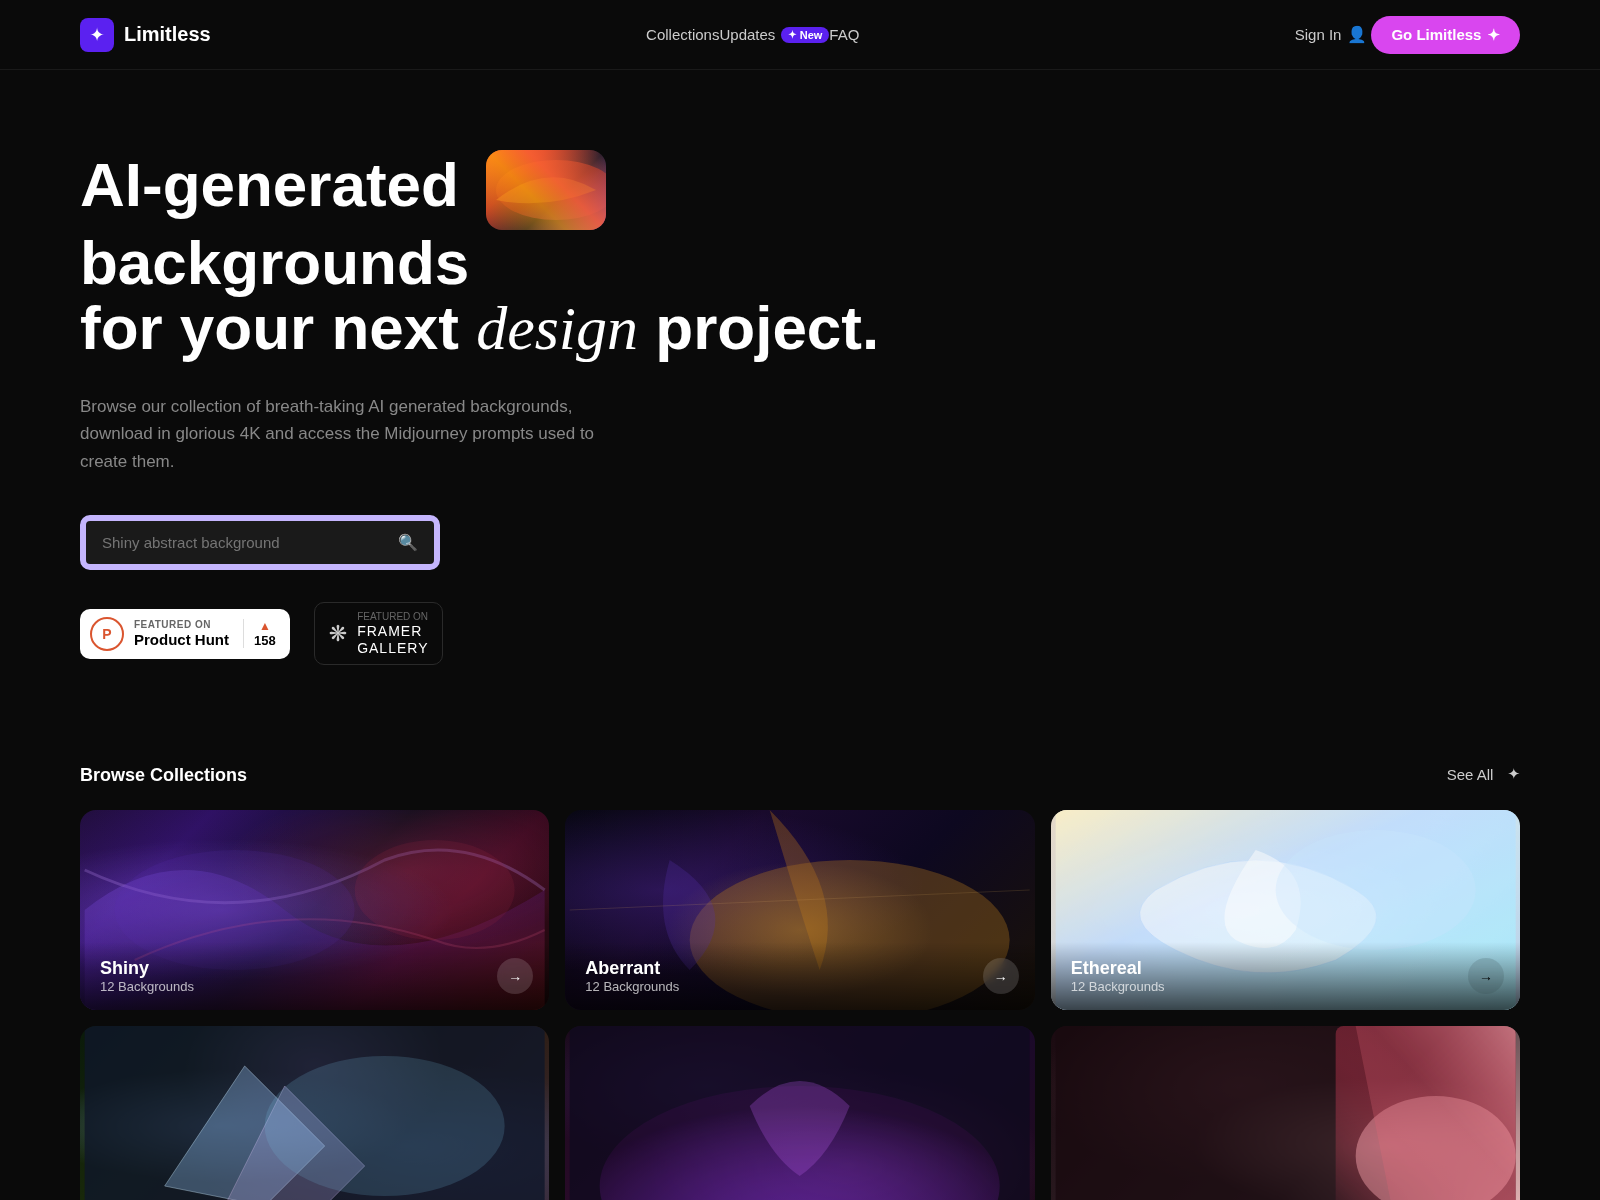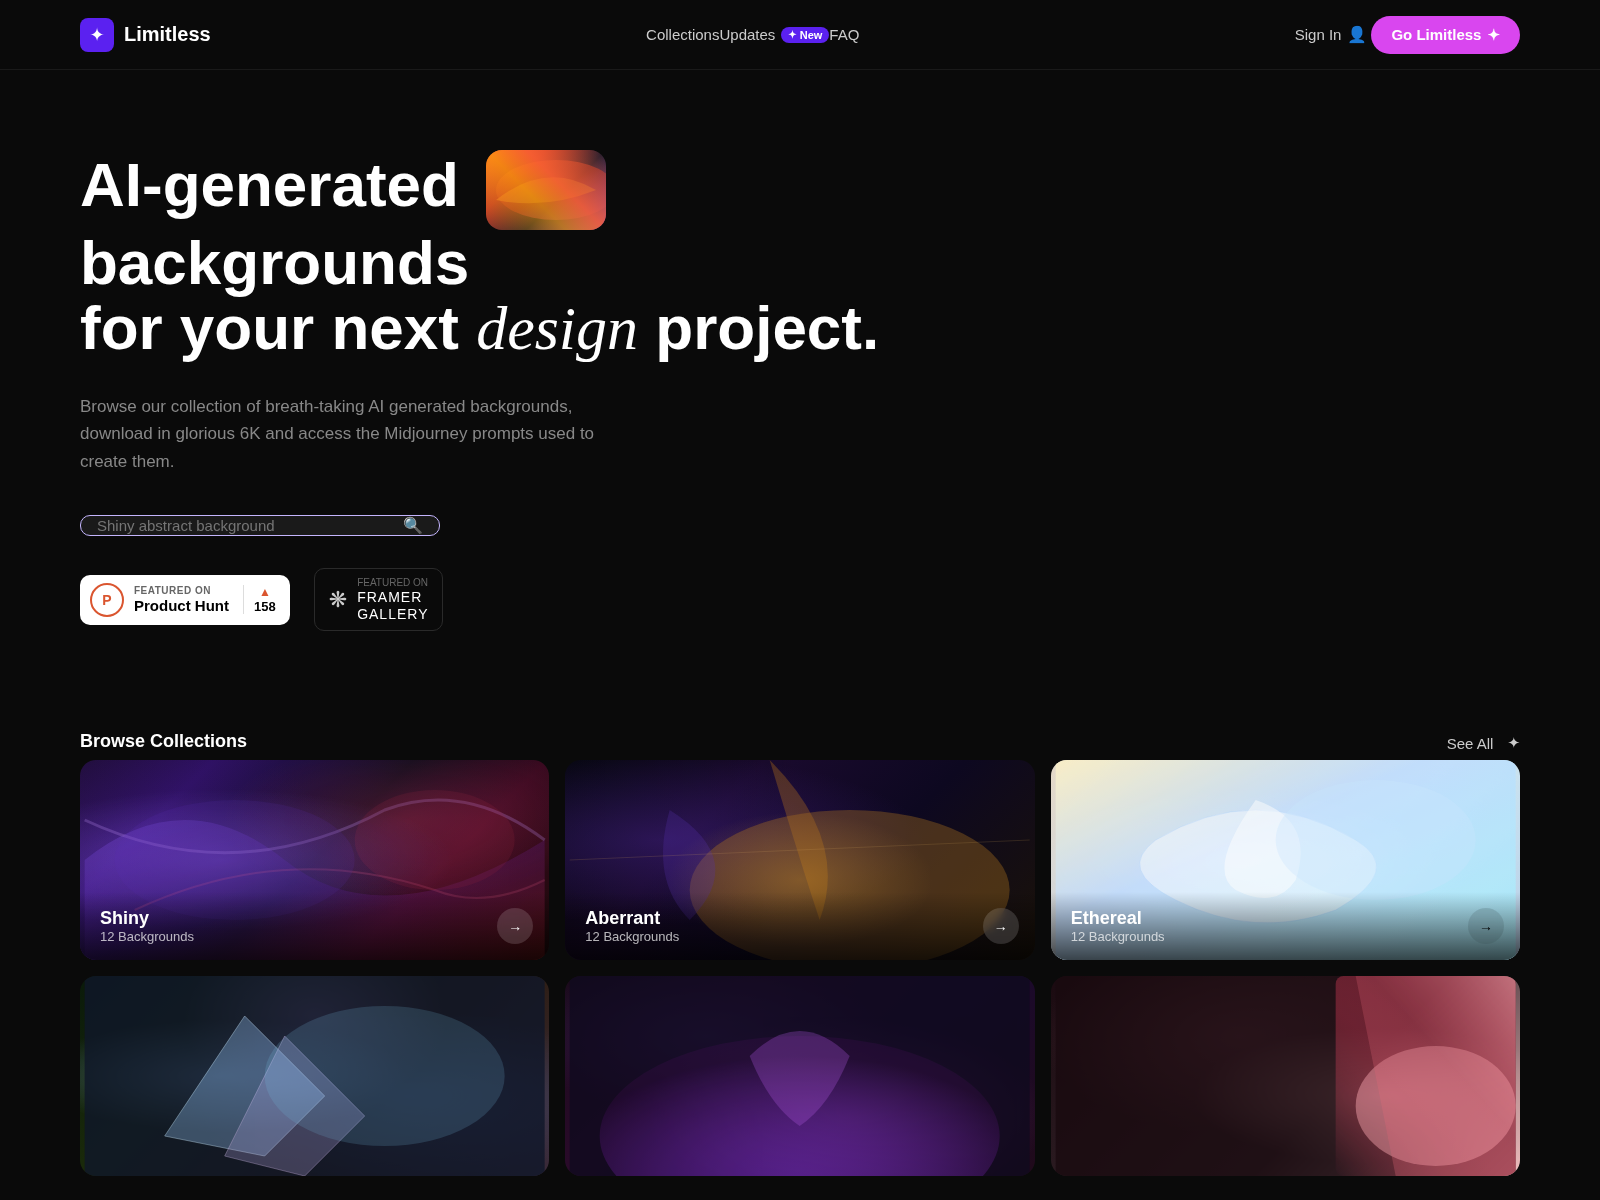--- a/index.html
+++ b/index.html
@@ -155,23 +155,23 @@
       line-height: 1.6;
       max-width: 560px;
       margin-bottom: 40px;
     }
 
     
     .search-bar {
       display: flex;
       align-items: center;
       background: #1a1a1a;
-      border: 1px solid #c4b5fd;
+      border: 6px solid #c4b5fd;
       border-radius: 10px;
-      padding: 0 16px;
+      padding: 12px 16px;
       width: 360px;
       margin-bottom: 32px;
     }
 
     .search-input {
       background: none;
       border: none;
       outline: none;
       color: #666;
       font-size: 15px;
@@ -285,23 +285,23 @@
       letter-spacing: 1px;
     }
 
     
     .collections-section {
       padding: 40px 80px 60px;
     }
 
     .collections-header {
       display: flex;
-      align-items: flex-end;
+      align-items: flex-start;
       justify-content: space-between;
-      margin-bottom: 8px;
+      margin-bottom: 24px;
     }
 
     .collections-title {
       font-size: 18px;
       font-weight: 600;
       color: #fff;
     }
 
     .see-all-btn {
       display: flex;
@@ -508,21 +508,21 @@
         <path d="M10 50 Q60 10 110 40 Q60 60 10 50Z" fill="rgba(255,150,50,0.6)"></path>
       </svg>
     </span>
     <span>backgrounds</span>
     <br>
     <span>for your next</span>
     <em>design</em>
     <span>project.</span>
   </h1>
 
-  <p class="hero-subtitle">Browse our collection of breath-taking AI generated backgrounds, download in glorious 6K and access the Midjourney prompts used to create them.</p>
+  <p class="hero-subtitle">Browse our collection of breath-taking AI generated backgrounds, download in glorious 4K and access the Midjourney prompts used to create them.</p>
 
   <div class="search-bar">
     <input class="search-input" type="text" placeholder="Shiny abstract background" style="">
     <span class="search-icon-wrap">🔍</span>
   </div>
 
   <div class="badges-row">
     <div class="ph-badge">
       <div class="ph-logo-circle">P</div>
       <div class="ph-text-block">

